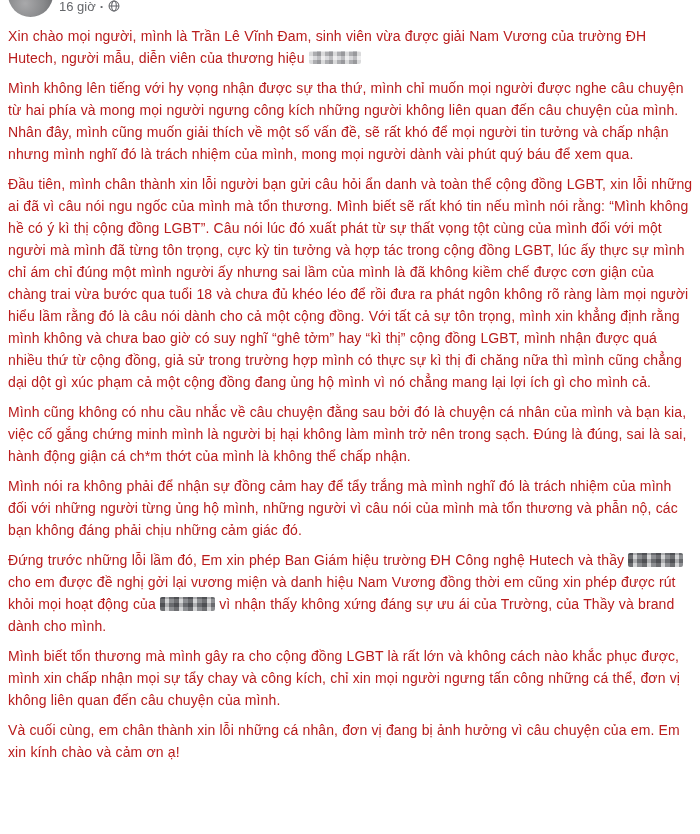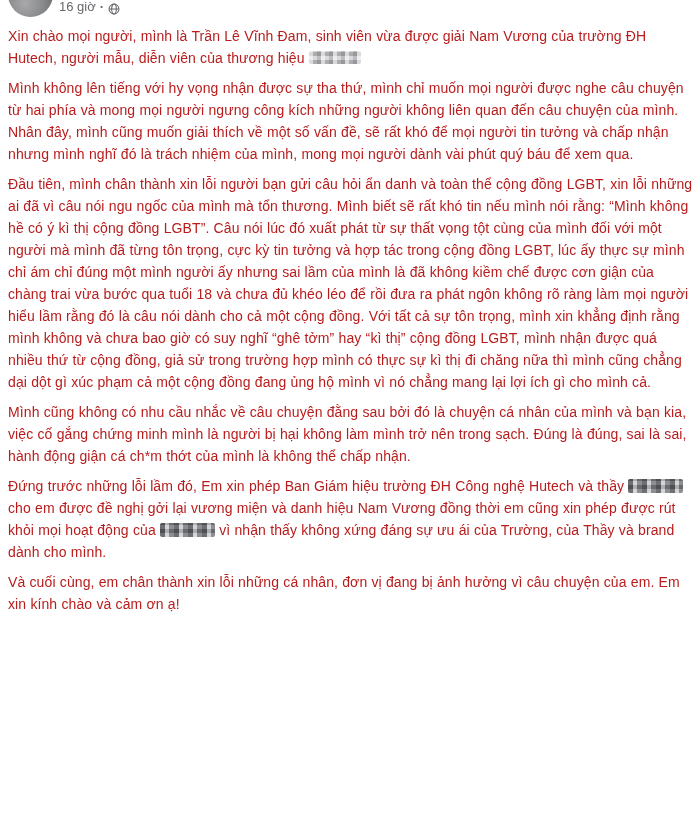--- a/index.html
+++ b/index.html
@@ -30,21 +30,21 @@
     width: 45px;
     height: 45px;
     border-radius: 50%;
     background: radial-gradient(circle at 38% 70%, #a9a9ab 0%, #87888a 45%, #636467 80%, #55565a 100%);
   }
   .post-meta {
     position: absolute;
     left: 59px;
     top: -1px;
     display: flex;
-    align-items: flex-end;
+    align-items: flex-start;
     gap: 4px;
     color: #65676b;
     font-size: 13px;
     line-height: 16px;
   }
   .timestamp { cursor: pointer; }
   .meta-dot { font-weight: bold; }
   .globe-icon { display: block; margin-top: 1px; }
   .post-body {
     padding: 6px 7px 0 8px;
@@ -98,21 +98,23 @@
 
   <div class="post-body">
     <p><span>Xin chào mọi người, mình là Trần Lê Vĩnh Đam, sinh viên vừa được giải Nam Vương của trường ĐH Hutech, người mẫu, diễn viên của thương hiệu</span> <span class="redact"></span></p>
 
     <p>Mình không lên tiếng với hy vọng nhận được sự tha thứ, mình chỉ muốn mọi người được nghe câu chuyện từ hai phía và mong mọi người ngưng công kích những người không liên quan đến câu chuyện của mình. Nhân đây, mình cũng muốn giải thích về một số vấn đề, sẽ rất khó để mọi người tin tưởng và chấp nhận nhưng mình nghĩ đó là trách nhiệm của mình, mong mọi người dành vài phút quý báu để xem qua.</p>
 
     <p>Đầu tiên, mình chân thành xin lỗi người bạn gửi câu hỏi ẩn danh và toàn thể cộng đồng LGBT, xin lỗi những ai đã vì câu nói ngu ngốc của mình mà tổn thương. Mình biết sẽ rất khó tin nếu mình nói rằng: “Mình không hề có ý kì thị cộng đồng LGBT”. Câu nói lúc đó xuất phát từ sự thất vọng tột cùng của mình đối với một người mà mình đã từng tôn trọng, cực kỳ tin tưởng và hợp tác trong cộng đồng LGBT, lúc ấy thực sự mình chỉ ám chỉ đúng một mình người ấy nhưng sai lầm của mình là đã không kiềm chế được cơn giận của chàng trai vừa bước qua tuổi 18 và chưa đủ khéo léo để rồi đưa ra phát ngôn không rõ ràng làm mọi người hiểu lầm rằng đó là câu nói dành cho cả một cộng đồng. Với tất cả sự tôn trọng, mình xin khẳng định rằng mình không và chưa bao giờ có suy nghĩ “ghê tởm” hay “kì thị” cộng đồng LGBT, mình nhận được quá nhiều thứ từ cộng đồng, giả sử trong trường hợp mình có thực sự kì thị đi chăng nữa thì mình cũng chẳng dại dột gì xúc phạm cả một cộng đồng đang ủng hộ mình vì nó chẳng mang lại lợi ích gì cho mình cả.</p>
 
     <p>Mình cũng không có nhu cầu nhắc về câu chuyện đằng sau bởi đó là chuyện cá nhân của mình và bạn kia, việc cố gắng chứng minh mình là người bị hại không làm mình trở nên trong sạch. Đúng là đúng, sai là sai, hành động giận cá ch*m thớt của mình là không thể chấp nhận.</p>
 
+    <p>Mình nói ra không phải để nhận sự đồng cảm hay để tẩy trắng mà mình nghĩ đó là trách nhiệm của mình đối với những người từng ủng hộ mình, những người vì câu nói của mình mà tổn thương và phẫn nộ, các bạn không đáng phải chịu những cảm giác đó.</p>
 
 
     <p><span>Đứng trước những lỗi lầm đó, Em xin phép Ban Giám hiệu trường ĐH Công nghệ Hutech và thầy</span> <span class="redact redact-dark"></span> <span>cho em được đề nghị gởi lại vương miện và danh hiệu Nam Vương đồng thời em cũng xin phép được rút khỏi mọi hoạt động của</span> <span class="redact redact-dark"></span> <span>vì nhận thấy không xứng đáng sự ưu ái của Trường, của Thầy và brand dành cho mình.</span></p>
 
+    <p>Mình biết tổn thương mà mình gây ra cho cộng đồng LGBT là rất lớn và không cách nào khắc phục được, mình xin chấp nhận mọi sự tẩy chay và công kích, chỉ xin mọi người ngưng tấn công những cá thể, đơn vị không liên quan đến câu chuyện của mình.</p>
 
     <p>Và cuối cùng, em chân thành xin lỗi những cá nhân, đơn vị đang bị ảnh hưởng vì câu chuyện của em. Em xin kính chào và cảm ơn ạ!</p>
   </div>
 
 </div>
 
 </body></html>

